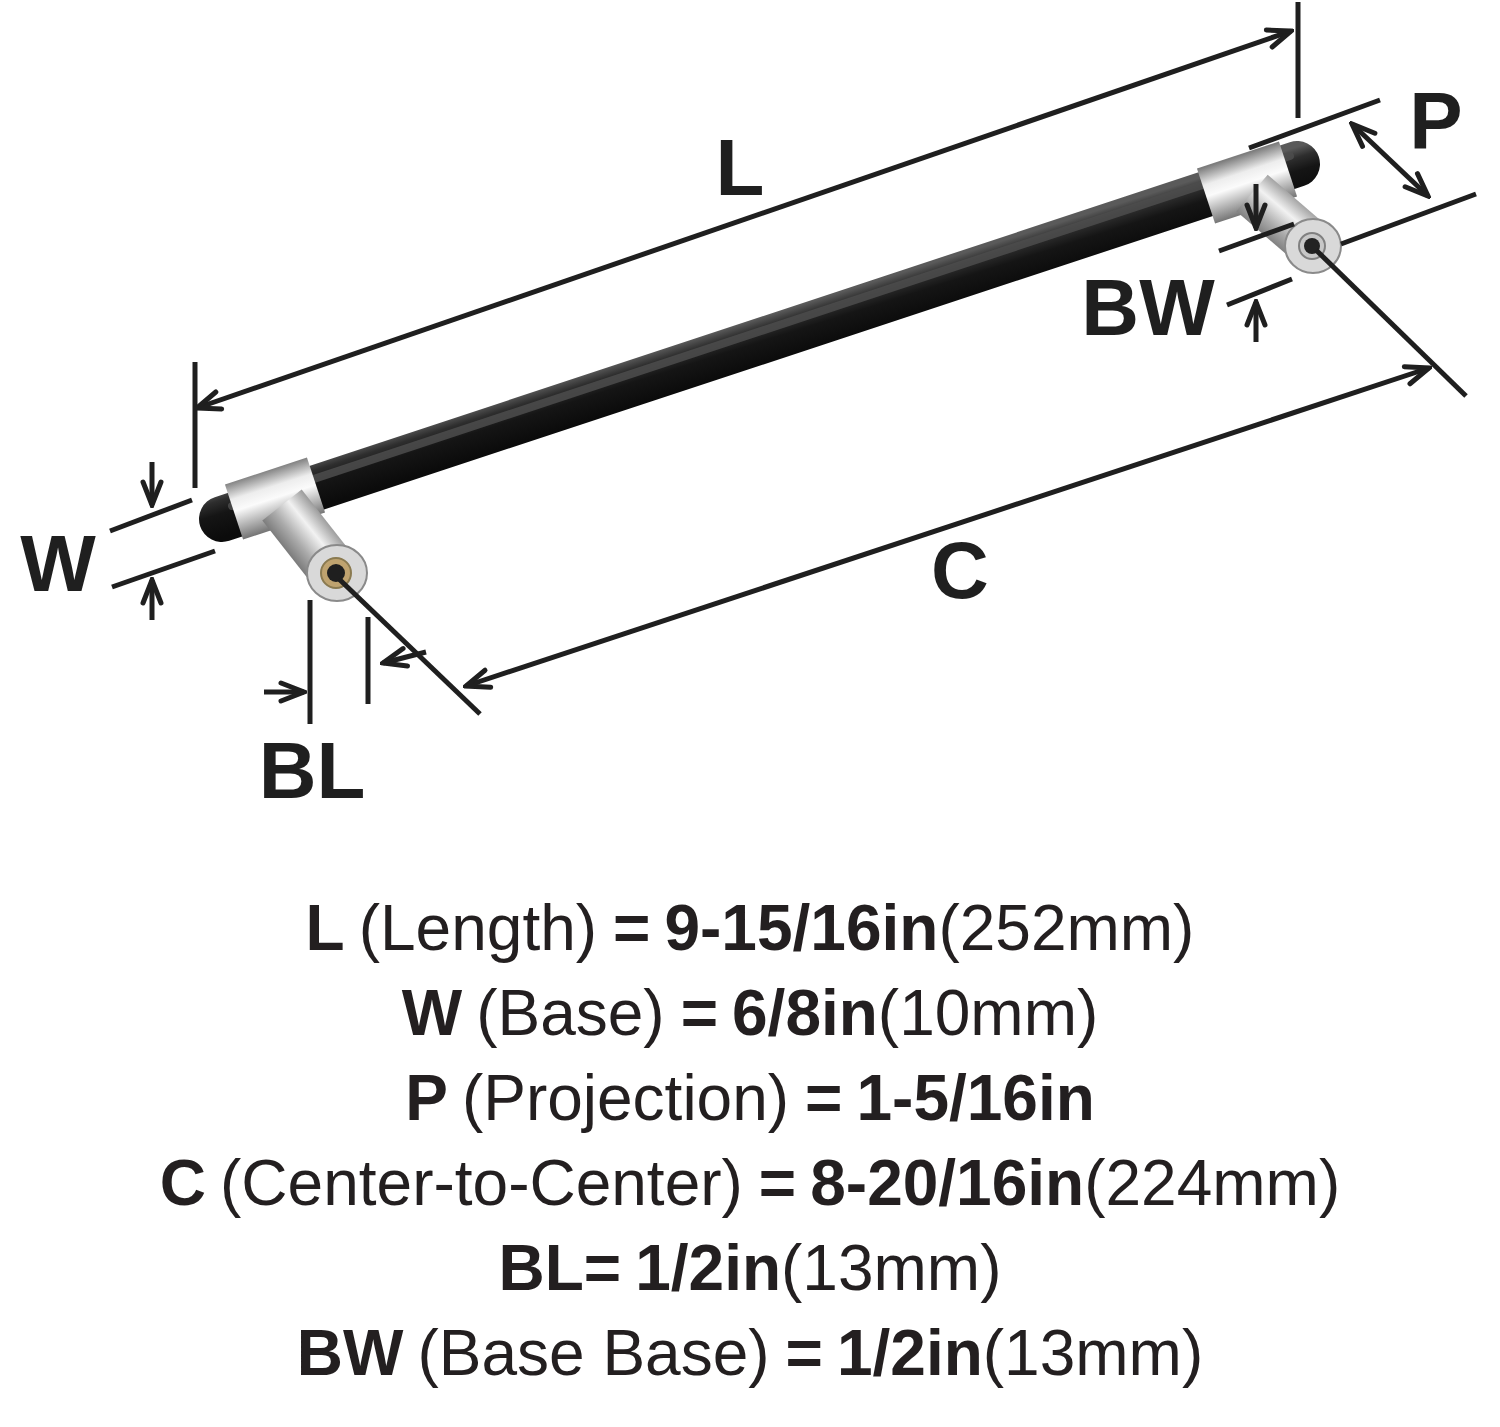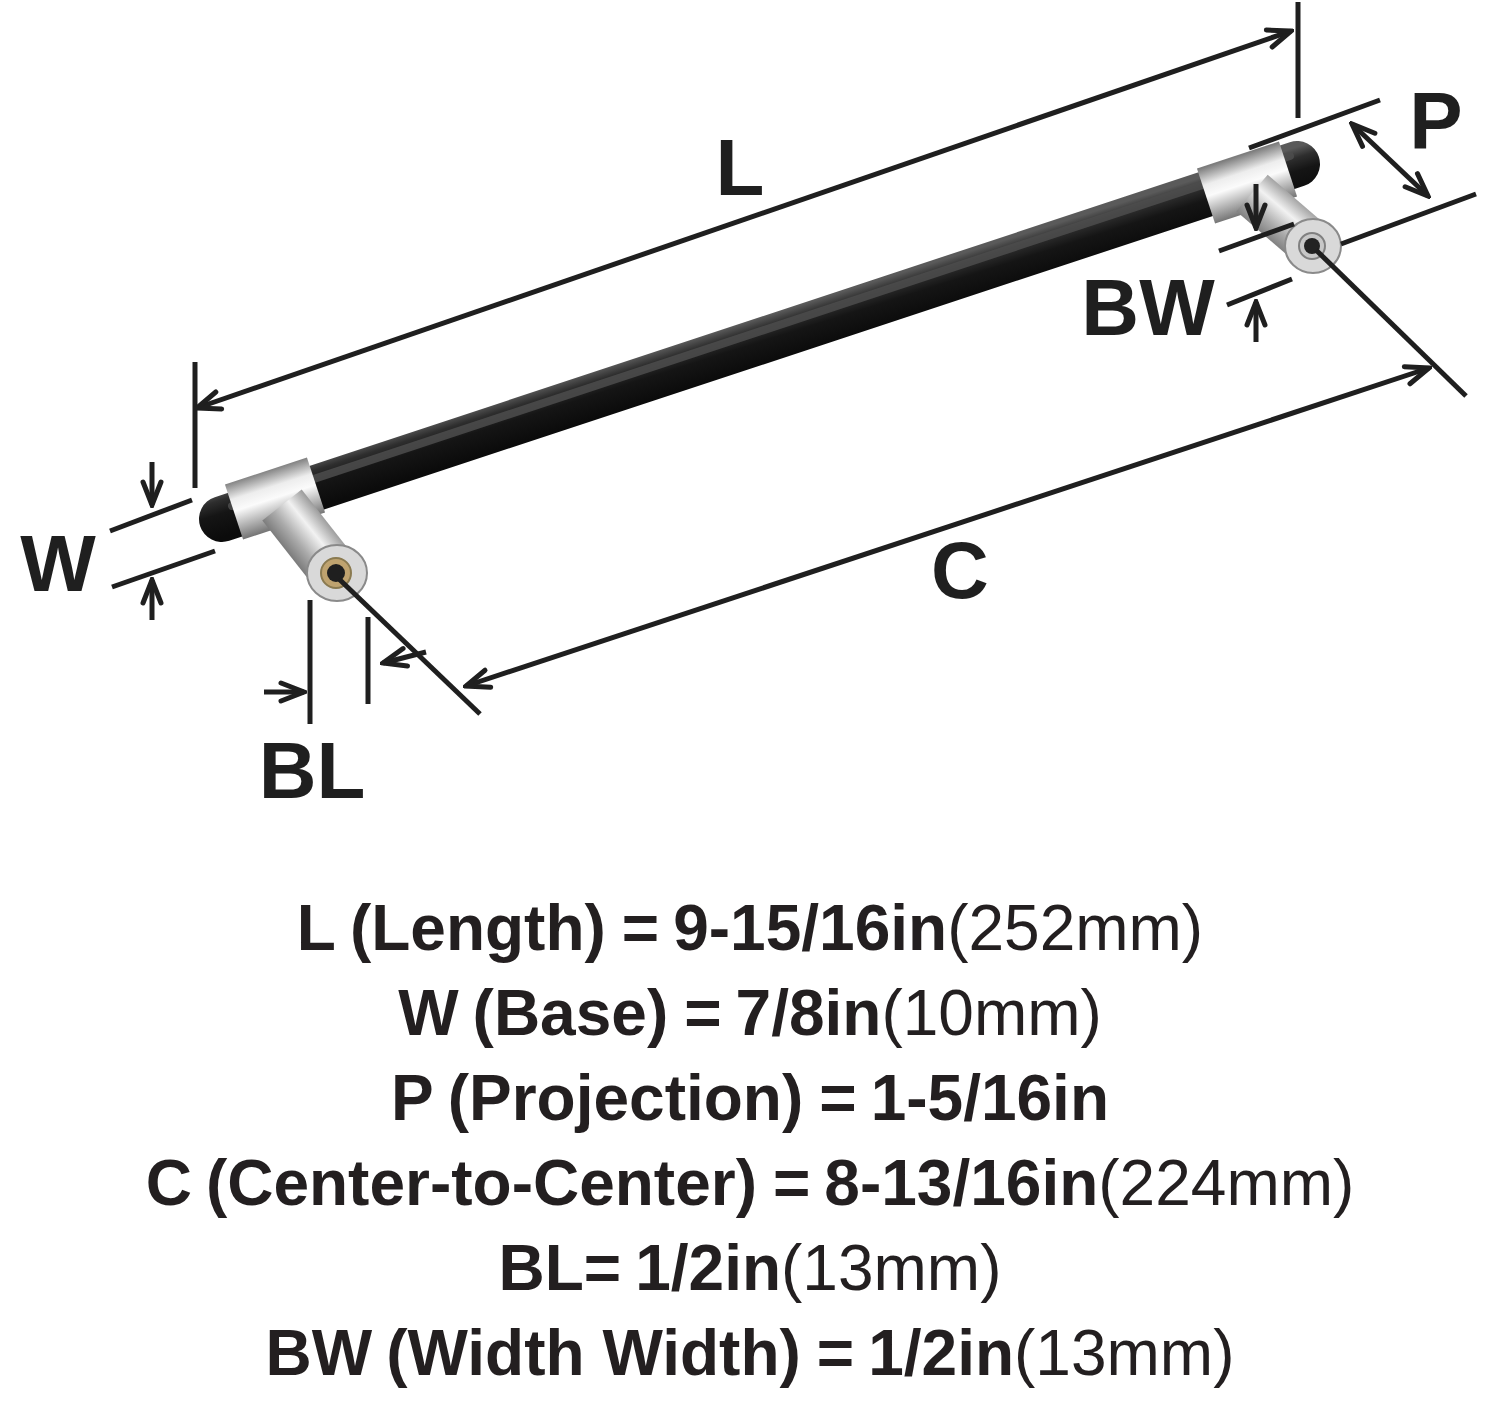--- a/index.html
+++ b/index.html
@@ -4,21 +4,21 @@
 <style>
   html,body{margin:0;padding:0;background:#ffffff;}
   .page{position:relative;width:1500px;height:1427px;background:#ffffff;overflow:hidden;
         font-family:"Liberation Sans",sans-serif;color:#1f1f1f;}
   .diagram{position:absolute;top:0;left:0;}
   svg text{font-family:"Liberation Sans",sans-serif;font-weight:bold;font-size:80px;fill:#1f1f1f;}
   .specs{position:absolute;top:885px;left:0;width:1500px;}
   .spec-line{width:100%;height:85px;display:flex;align-items:center;justify-content:center;
              font-size:64px;white-space:nowrap;color:#231f20;}
   .sym{font-weight:700;}
-  .name{font-weight:700;margin:0 16px 0 14px;}
+  .name{font-weight:400;margin:0 16px 0 14px;}
   .eq{font-weight:700;margin-right:14px;}
   .val{font-weight:700;text-align:center;}
   .metric{font-weight:400;}
 </style>
 </head>
 <body>
 
 <div class="page">
 
   <svg class="diagram" width="1500" height="885" viewBox="0 0 1500 885">
@@ -129,44 +129,44 @@
       <span class="sym">L</span>
         <span class="name">(Length)</span>
         <span class="eq">=</span>
         <span class="val">9-15/16in</span>
         <span class="metric">(252mm)</span>
     </div>
     <div class="spec-line">
       <span class="sym">W</span>
         <span class="name">(Base)</span>
         <span class="eq">=</span>
-        <span class="val">7/8in</span>
+        <span class="val">6/8in</span>
         <span class="metric">(10mm)</span>
     </div>
     <div class="spec-line">
       <span class="sym">P</span>
         <span class="name">(Projection)</span>
         <span class="eq">=</span>
         <span class="val">1-5/16in</span>
     </div>
     <div class="spec-line">
       <span class="sym">C</span>
         <span class="name">(Center-to-Center)</span>
         <span class="eq">=</span>
-        <span class="val">8-13/16in</span>
+        <span class="val">8-20/16in</span>
         <span class="metric">(224mm)</span>
     </div>
     <div class="spec-line">
       <span class="sym">BL</span>
         <span class="eq">=</span>
         <span class="val">1/2in</span>
         <span class="metric">(13mm)</span>
     </div>
     <div class="spec-line">
       <span class="sym">BW</span>
-        <span class="name">(Width Width)</span>
+        <span class="name">(Base Base)</span>
         <span class="eq">=</span>
         <span class="val">1/2in</span>
         <span class="metric">(13mm)</span>
     </div>
   </div>
 
 </div>
 
 </body></html>

